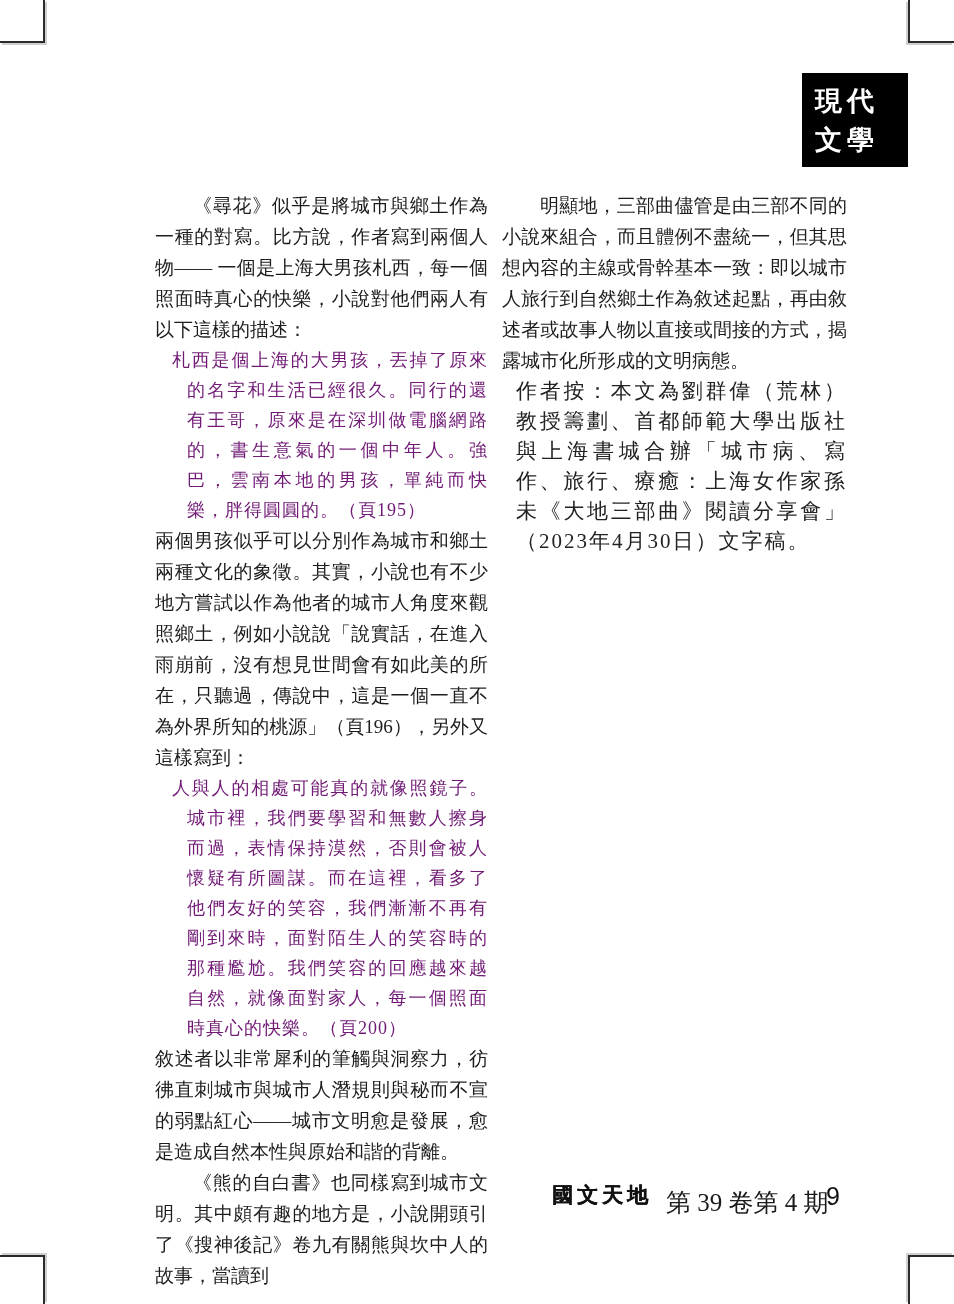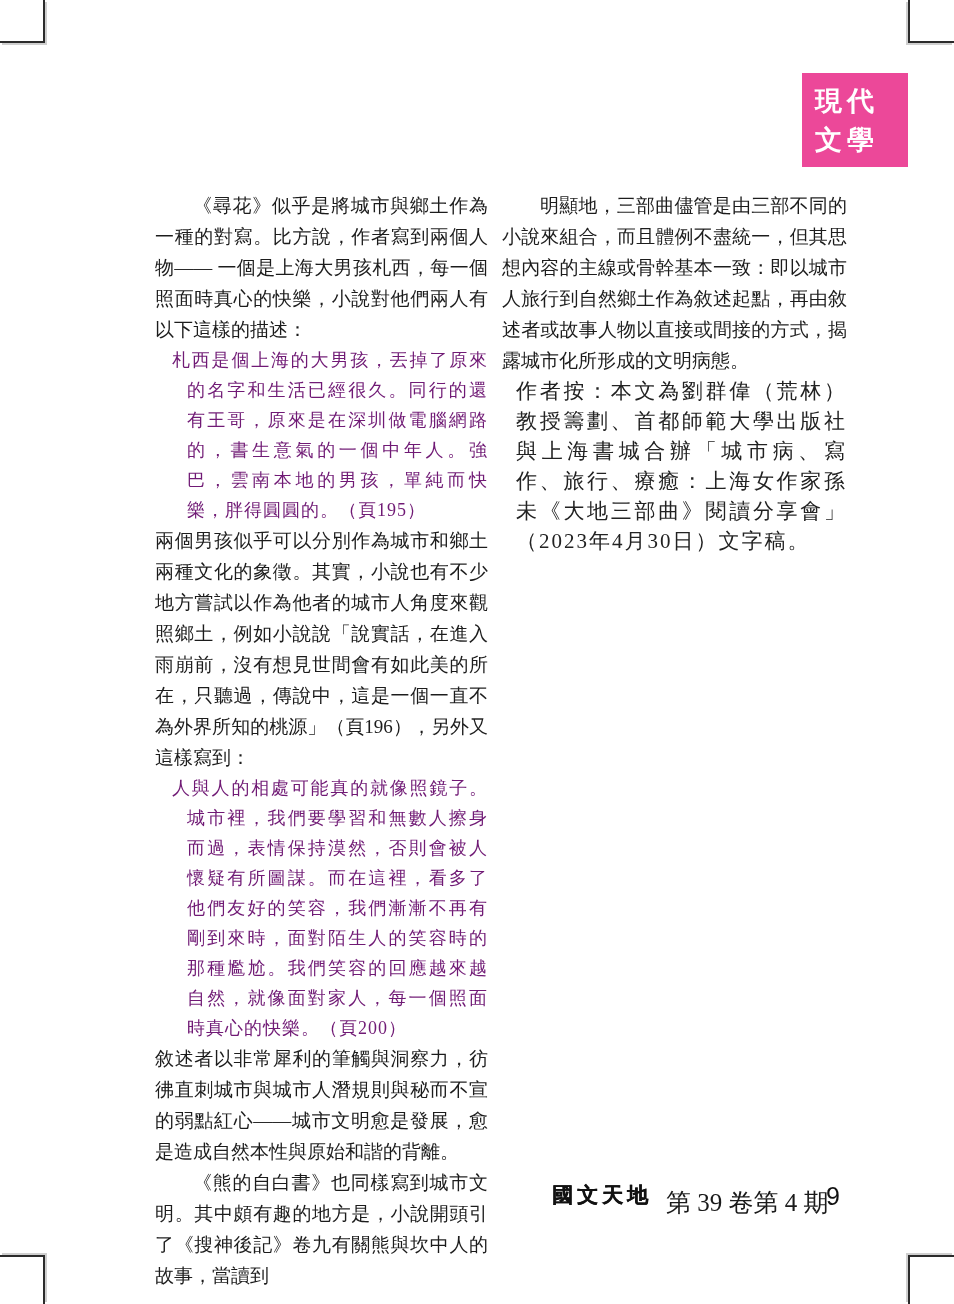--- a/index.html
+++ b/index.html
@@ -25,21 +25,21 @@
              box-shadow: 2px -2px 0 #cfcfcf; }
   .trim-br { right: 0; bottom: 0; width: 44px; height: 47px;
              border-left: 2px solid #2b2b2b; border-top: 2px solid #2b2b2b;
              box-shadow: -2px -2px 0 #cfcfcf; }
 
   
   .category-tag {
     position: absolute; left: 802px; top: 73px;
     width: 106px; height: 94px;
     box-sizing: border-box;
-    background: #ec4899;
+    background: #000000;
     color: #ffffff;
     font-family: "Liberation Sans", "DejaVu Sans", sans-serif;
     font-weight: bold;
     font-size: 27px;
     line-height: 39px;
     letter-spacing: 5px;
     padding: 9px 0 0 13px;
   }
   .category-tag div { white-space: nowrap; }
 

